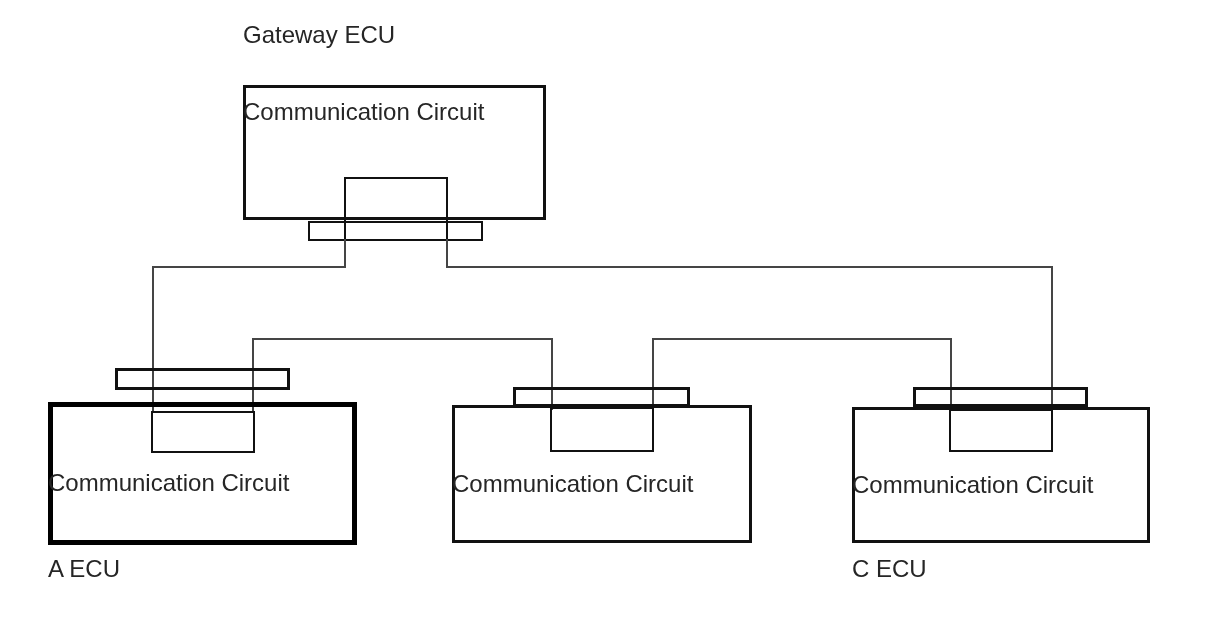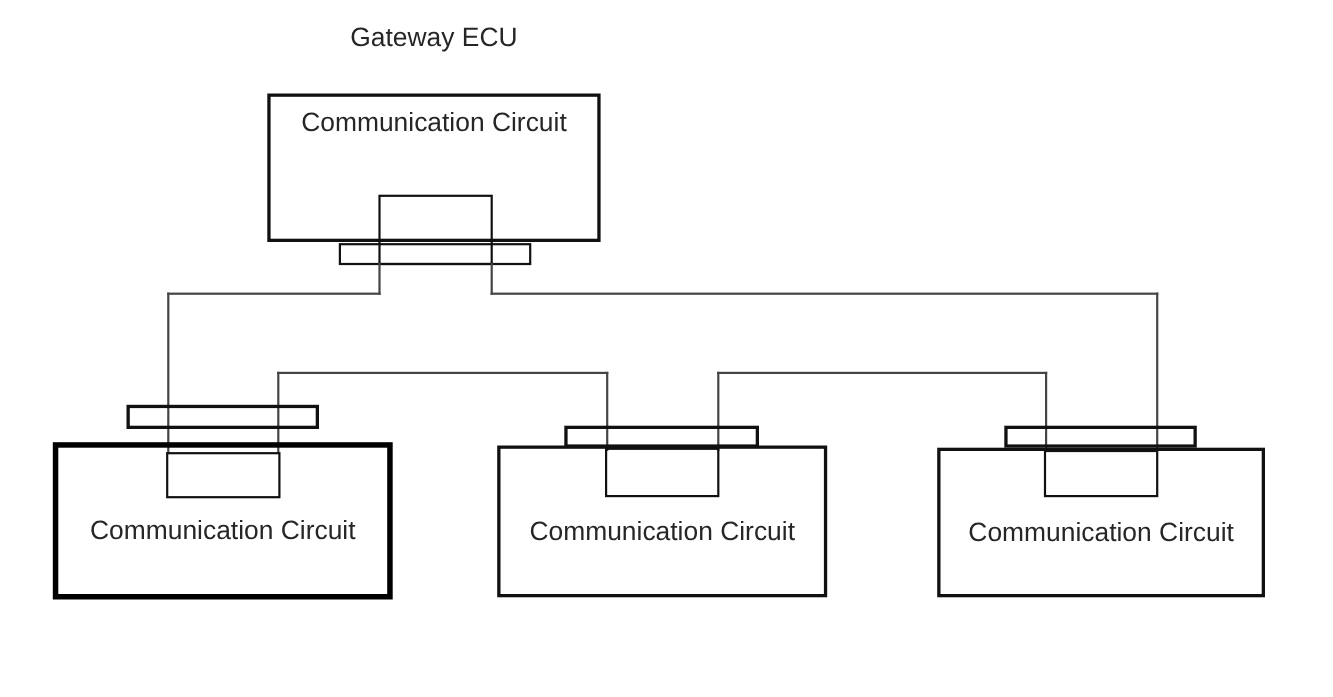--- a/index.html
+++ b/index.html
@@ -33,21 +33,21 @@
   .bar.thin{border-width:2px;}
   .plug{
     position:absolute;
     border:2px solid var(--line);
     background:transparent;
     box-sizing:border-box;
   }
   .wire{position:absolute;background:var(--wire);}
   .txt{
     position:absolute;
-    text-align:center;
+    text-align:left;
     font-size:24px;
     line-height:26px;
     white-space:nowrap;
   }
 </style>
 </head>
 <body>
 
 <div id="canvas">
 
@@ -70,24 +70,26 @@
   <div class="wire" style="left:551px;top:338px;width:2px;height:72px;"></div>
 
   <div class="wire" style="left:652px;top:338px;width:2px;height:72px;"></div>
   <div class="wire" style="left:652px;top:338px;width:300px;height:2px;"></div>
   <div class="wire" style="left:950px;top:338px;width:2px;height:72px;"></div>
 
   <div class="bar" style="left:115px;top:368px;width:175px;height:22px;"></div>
   <div class="node-box bold" style="left:48px;top:402px;width:309px;height:143px;"></div>
   <div class="plug" style="left:151px;top:411px;width:104px;height:42px;"></div>
   <div class="txt" style="left:48px;top:470px;width:309px;">Communication Circuit</div>
+  <div class="txt" style="left:48px;top:556px;width:309px;">A ECU</div>
 
   <div class="bar" style="left:513px;top:387px;width:177px;height:20px;"></div>
   <div class="node-box" style="left:452px;top:405px;width:300px;height:138px;"></div>
   <div class="plug" style="left:550px;top:407px;width:104px;height:45px;"></div>
   <div class="txt" style="left:452px;top:471px;width:300px;">Communication Circuit</div>
 
   <div class="bar" style="left:913px;top:387px;width:175px;height:20px;"></div>
   <div class="node-box" style="left:852px;top:407px;width:298px;height:136px;"></div>
   <div class="plug" style="left:949px;top:409px;width:104px;height:43px;"></div>
   <div class="txt" style="left:852px;top:472px;width:298px;">Communication Circuit</div>
+  <div class="txt" style="left:852px;top:556px;width:298px;">C ECU</div>
 
 </div>
 
 </body></html>

